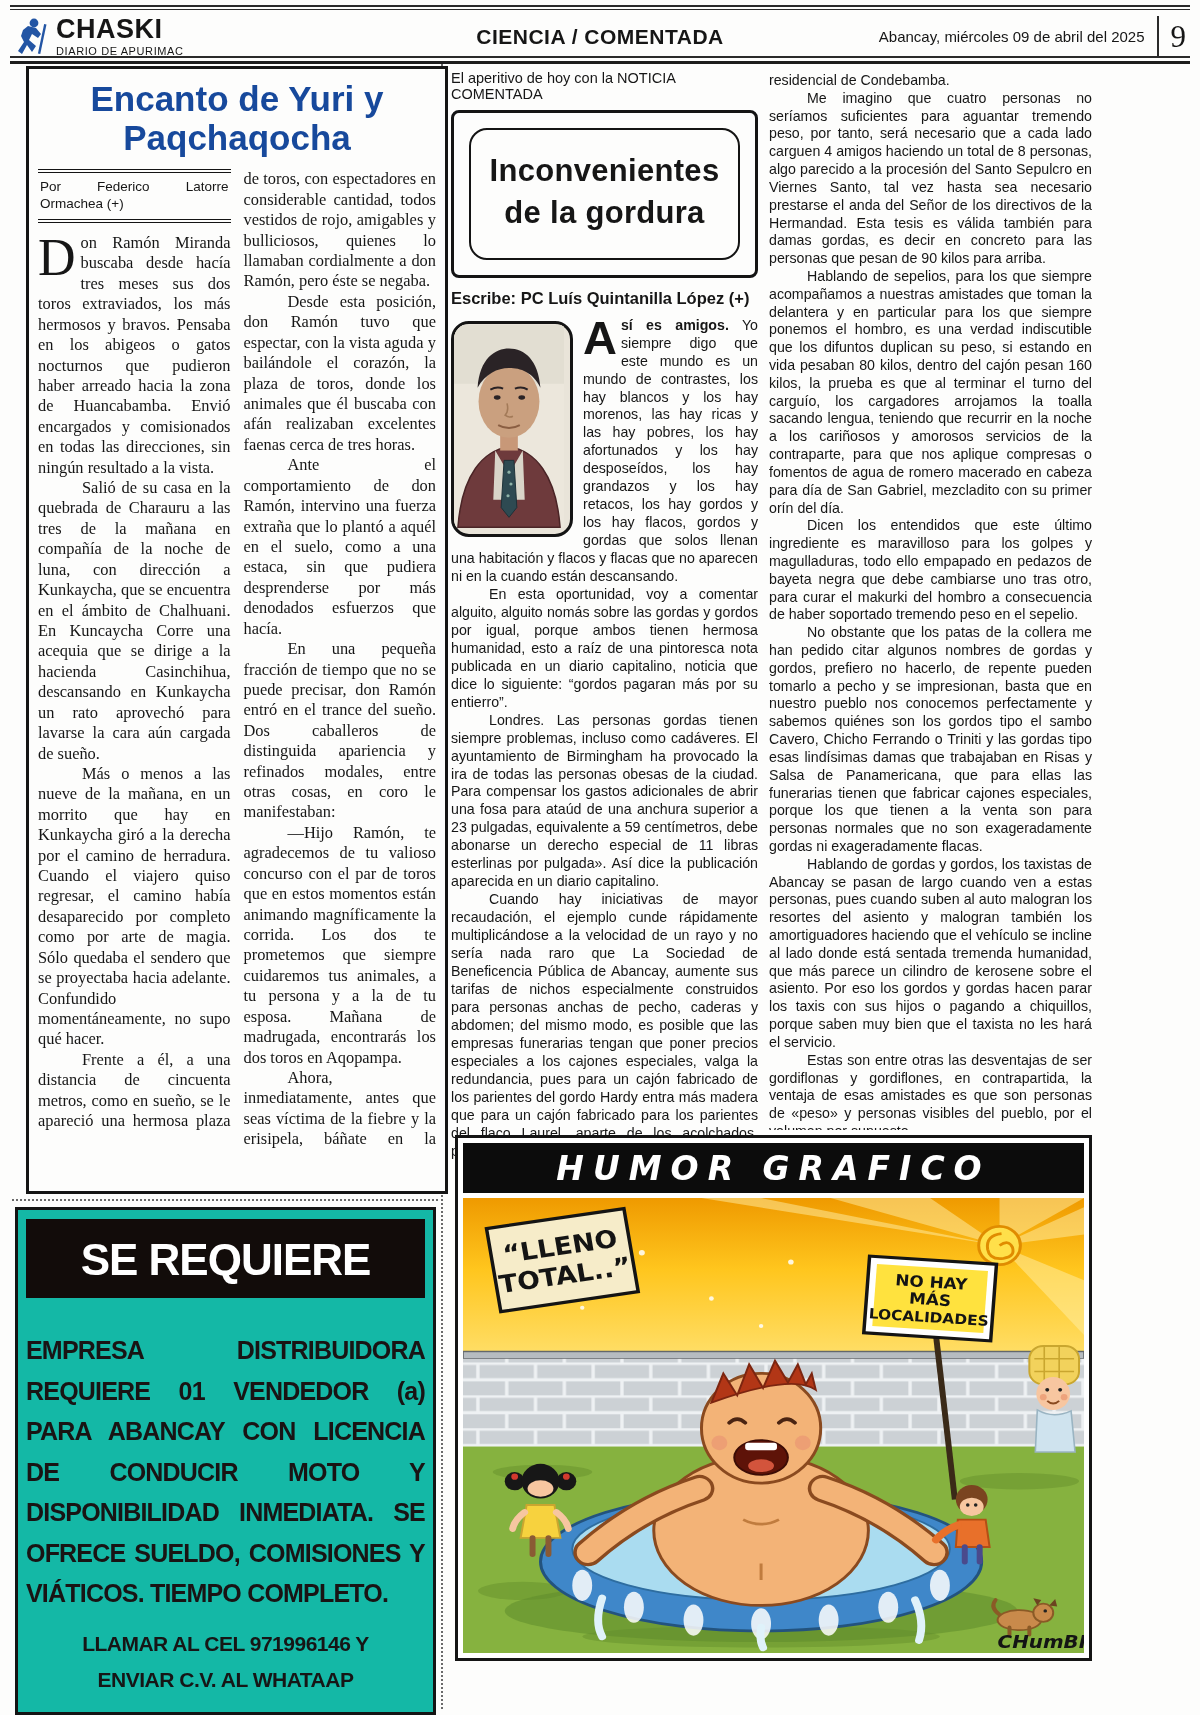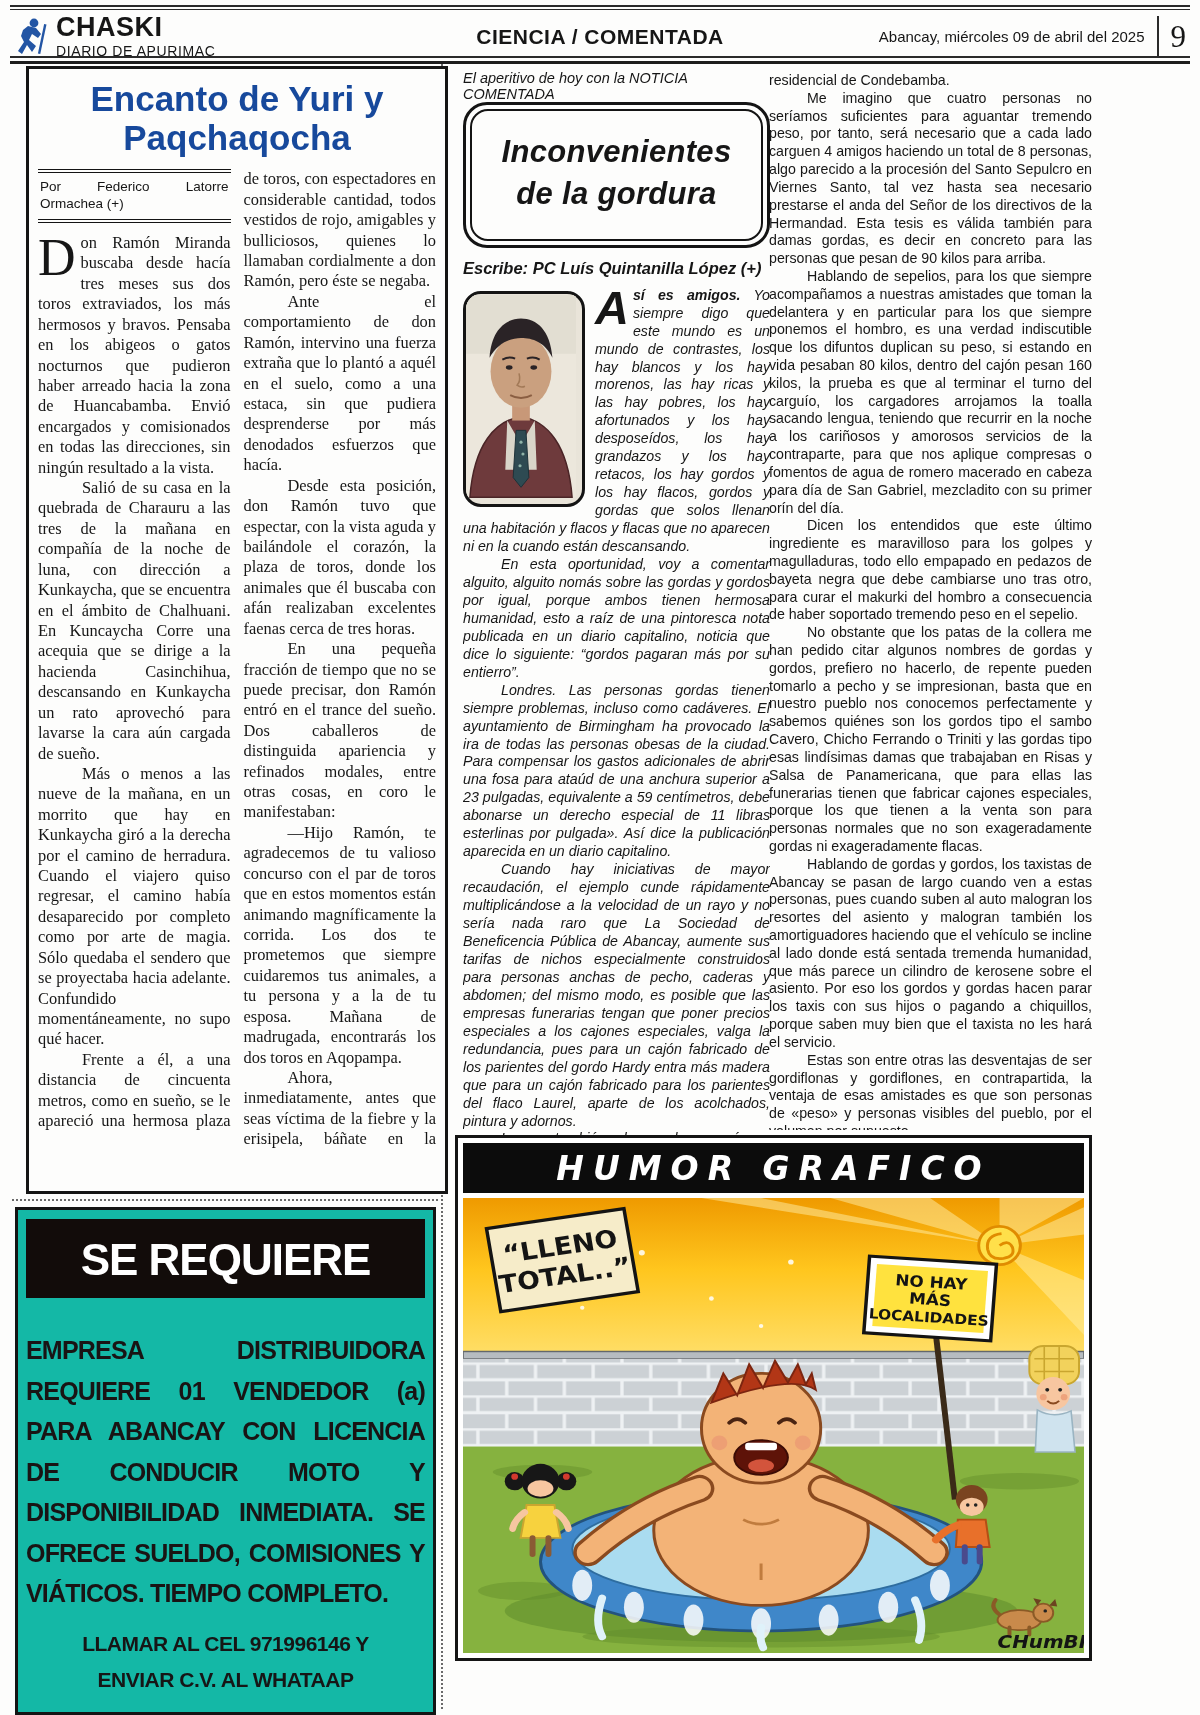--- a/index.html
+++ b/index.html
@@ -7,41 +7,41 @@
         font-family:"Liberation Sans",sans-serif;overflow:hidden;}
   
   .rule{position:absolute;left:10px;right:10px;border-top:2px solid #2a2a2a;}
   .rule.r1{top:5px;}
   .rule.r2{top:9px;border-top:1px solid #2a2a2a;}
   .rule.r3{top:56px;border-top:2px solid #2a2a2a;}
   .rule.r4{top:61px;border-top:3px solid #1d1d1d;}
   .hdr{position:absolute;left:14px;right:14px;top:11px;height:51px;display:flex;align-items:center;}
   .brand-wrap{display:flex;align-items:center;gap:6px;}
   .brand-txt .brand{font-size:27px;font-weight:bold;letter-spacing:0.5px;line-height:1;}
-  .brand-txt .brand-sub{font-size:14px;letter-spacing:0.6px;margin-top:2px;}
+  .brand-txt .brand-sub{font-size:11px;letter-spacing:0.6px;margin-top:2px;}
   .section-title{position:absolute;left:0;right:0;text-align:center;font-size:21px;font-weight:bold;letter-spacing:0.5px;}
   .date-wrap{margin-left:auto;display:flex;align-items:center;gap:12px;text-align:right;}
   .date-txt{font-size:15px;}
   .pg-sep{width:2px;height:42px;background:#2a2a2a;}
   .pg-num{font-size:31px;font-family:"Liberation Serif",serif;}
   
   .left-box{position:absolute;left:26px;top:66px;width:422px;height:1128px;border:3px solid #141414;
             box-sizing:border-box;padding:6px 9px;background:#fdfdfc;overflow:hidden;}
   .left-title{color:#17499c;font-weight:bold;font-size:35px;line-height:1.12;text-align:center;margin:4px 0 12px;}
   .left-cols{height:982px;column-count:2;column-gap:13px;font-family:"Liberation Serif",serif;
              font-size:16.4px;line-height:1.245;text-align:justify;overflow:hidden;}
   .byline{font-family:"Liberation Sans",sans-serif;font-size:13.5px;border-top:4px double #141414;
           border-bottom:4px double #141414;padding:6px 2px;margin:0 0 10px;}
   .left-cols p{margin:0;text-indent:44px;}
   .left-cols p.firstp{text-indent:0;}
   .dcap-serif{float:left;font-size:52px;line-height:0.78;padding:5px 5px 0 0;}
   
-  .mid{position:absolute;left:463px;top:70px;width:307px;font-style:italic;}
+  .mid{position:absolute;left:451px;top:70px;width:307px;}
   .kicker{font-size:14.5px;}
-  .headline-box{border:3px solid #141414;border-radius:24px;padding:4px;}
+  .headline-box{margin-top:8px;border:3px solid #141414;border-radius:8px;padding:15px;}
   .headline-inner{border:2px solid #141414;border-radius:18px;text-align:center;padding:20px 4px 24px;}
   .hl{font-size:31px;font-weight:bold;line-height:1.35;letter-spacing:0.3px;}
   .escribe{font-weight:bold;font-size:16.5px;margin:11px 0 9px;}
   .mid-body{font-size:14.2px;line-height:1.265;text-align:justify;max-height:862px;overflow:hidden;}
   .mid-body p{margin:0;text-indent:38px;}
   .mid-body p.firstp{text-indent:0;}
   .photo{float:left;width:116px;height:210px;border:3px solid #141414;border-radius:18px;
          margin:4px 10px 2px 0;overflow:hidden;background:#e9e4d9;}
   .dcap-sans{float:left;font-size:47px;font-weight:bold;line-height:0.75;padding:3px 4px 0 0;}
   
@@ -106,22 +106,22 @@
   <div class="hsep"></div>
 
   <div class="left-box">
     <div class="left-title">Encanto de Yuri y Paqchaqocha</div>
     <div class="left-cols">
       <div class="byline">Por Federico Latorre Ormachea (+)</div>
       <p class="firstp"><span class="dcap-serif">D</span><span>on Ramón Miranda buscaba desde hacía tres meses sus dos toros extraviados, los más hermosos y bravos. Pensaba en los abigeos o gatos nocturnos que pudieron haber arreado hacia la zona de Huancabamba. Envió encargados y comisionados en todas las direcciones, sin ningún resultado a la vista.</span></p>
       <p>Salió de su casa en la quebrada de Charauru a las tres de la mañana en compañía de la noche de luna, con dirección a Kunkaycha, que se encuentra en el ámbito de Chalhuani. En Kuncaycha Corre una acequia que se dirige a la hacienda Casinchihua, descansando en Kunkaycha un rato aprovechó para lavarse la cara aún cargada de sueño.</p>
       <p>Más o menos a las nueve de la mañana, en un morrito que hay en Kunkaycha giró a la derecha por el camino de herradura. Cuando el viajero quiso regresar, el camino había desaparecido por completo como por arte de magia. Sólo quedaba el sendero que se proyectaba hacia adelante. Confundido momentáneamente, no supo qué hacer.</p>
       <p>Frente a él, a una distancia de cincuenta metros, como en sueño, se le apareció una hermosa plaza de toros, con espectadores en considerable cantidad, todos vestidos de rojo, amigables y bulliciosos, quienes lo llamaban cordialmente a don Ramón, pero éste se negaba.</p>
+      <p>Desde esta posición, don Ramón tuvo que espectar, con la vista aguda y bailándole el corazón, la plaza de toros, donde los animales que él buscaba con afán realizaban excelentes faenas cerca de tres horas.</p>
       <p>Ante el comportamiento de don Ramón, intervino una fuerza extraña que lo plantó a aquél en el suelo, como a una estaca, sin que pudiera desprenderse por más denodados esfuerzos que hacía.</p>
-      <p>Desde esta posición, don Ramón tuvo que espectar, con la vista aguda y bailándole el corazón, la plaza de toros, donde los animales que él buscaba con afán realizaban excelentes faenas cerca de tres horas.</p>
       <p>En una pequeña fracción de tiempo que no se puede precisar, don Ramón entró en el trance del sueño. Dos caballeros de distinguida apariencia y refinados modales, entre otras cosas, en coro le manifestaban:</p>
       <p>—Hijo Ramón, te agradecemos de tu valioso concurso con el par de toros que en estos momentos están animando magníficamente la corrida. Los dos te prometemos que siempre cuidaremos tus animales, a tu persona y a la de tu esposa. Mañana de madrugada, encontrarás los dos toros en Aqopampa.</p>
       <p>Ahora, inmediatamente, antes que seas víctima de la fiebre y la erisipela, báñate en la acequia y vuelve a tu casa. No te olvides de nosotros cuando consumas la chicha o el aguardiente, dirígenos la tinka, por favor, a tus órdenes somos los taitas YURI y PAQCHAQOCHA.</p>
     </div>
   </div>
 
   <div class="mid">
     <div class="kicker">El aperitivo de hoy con la NOTICIA COMENTADA</div>
     <div class="headline-box">
       <div class="headline-inner">

